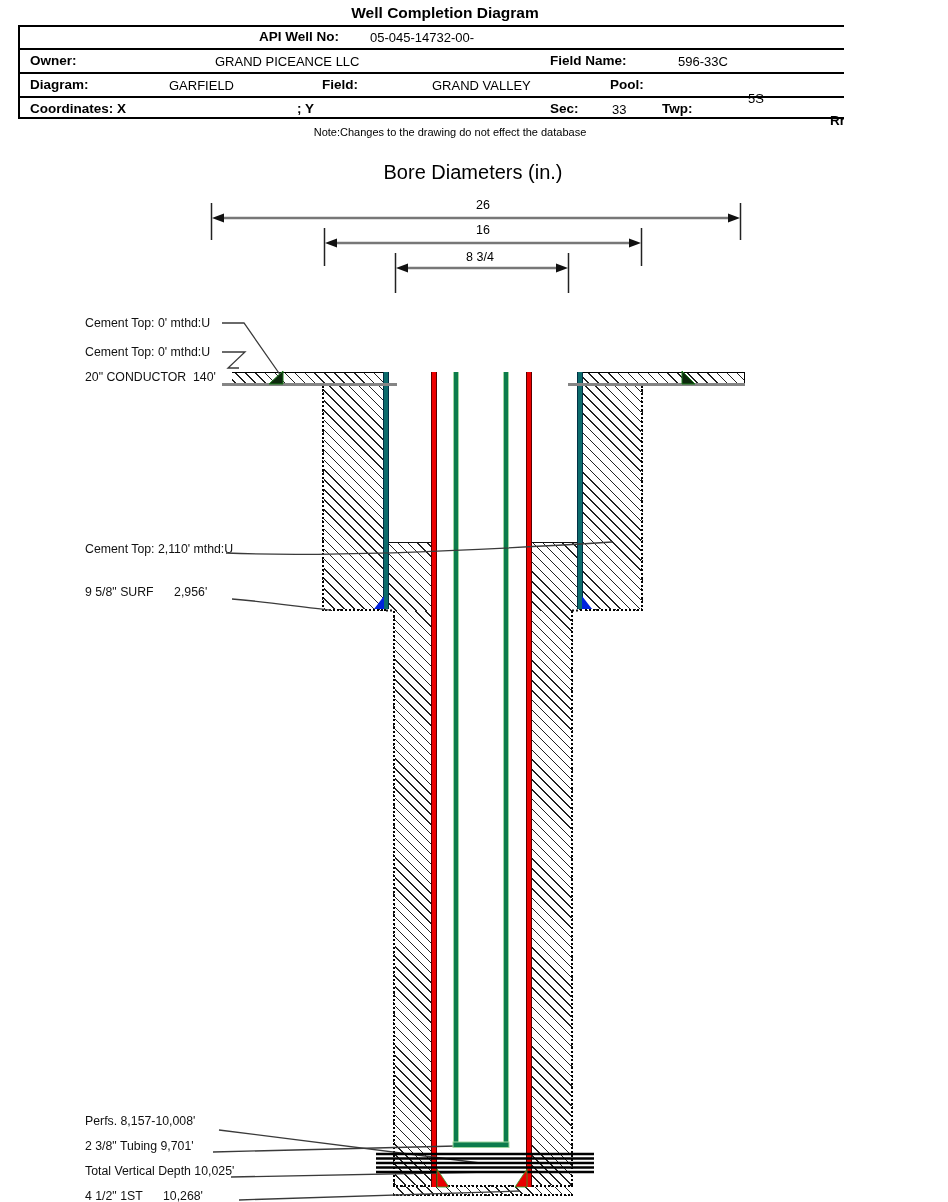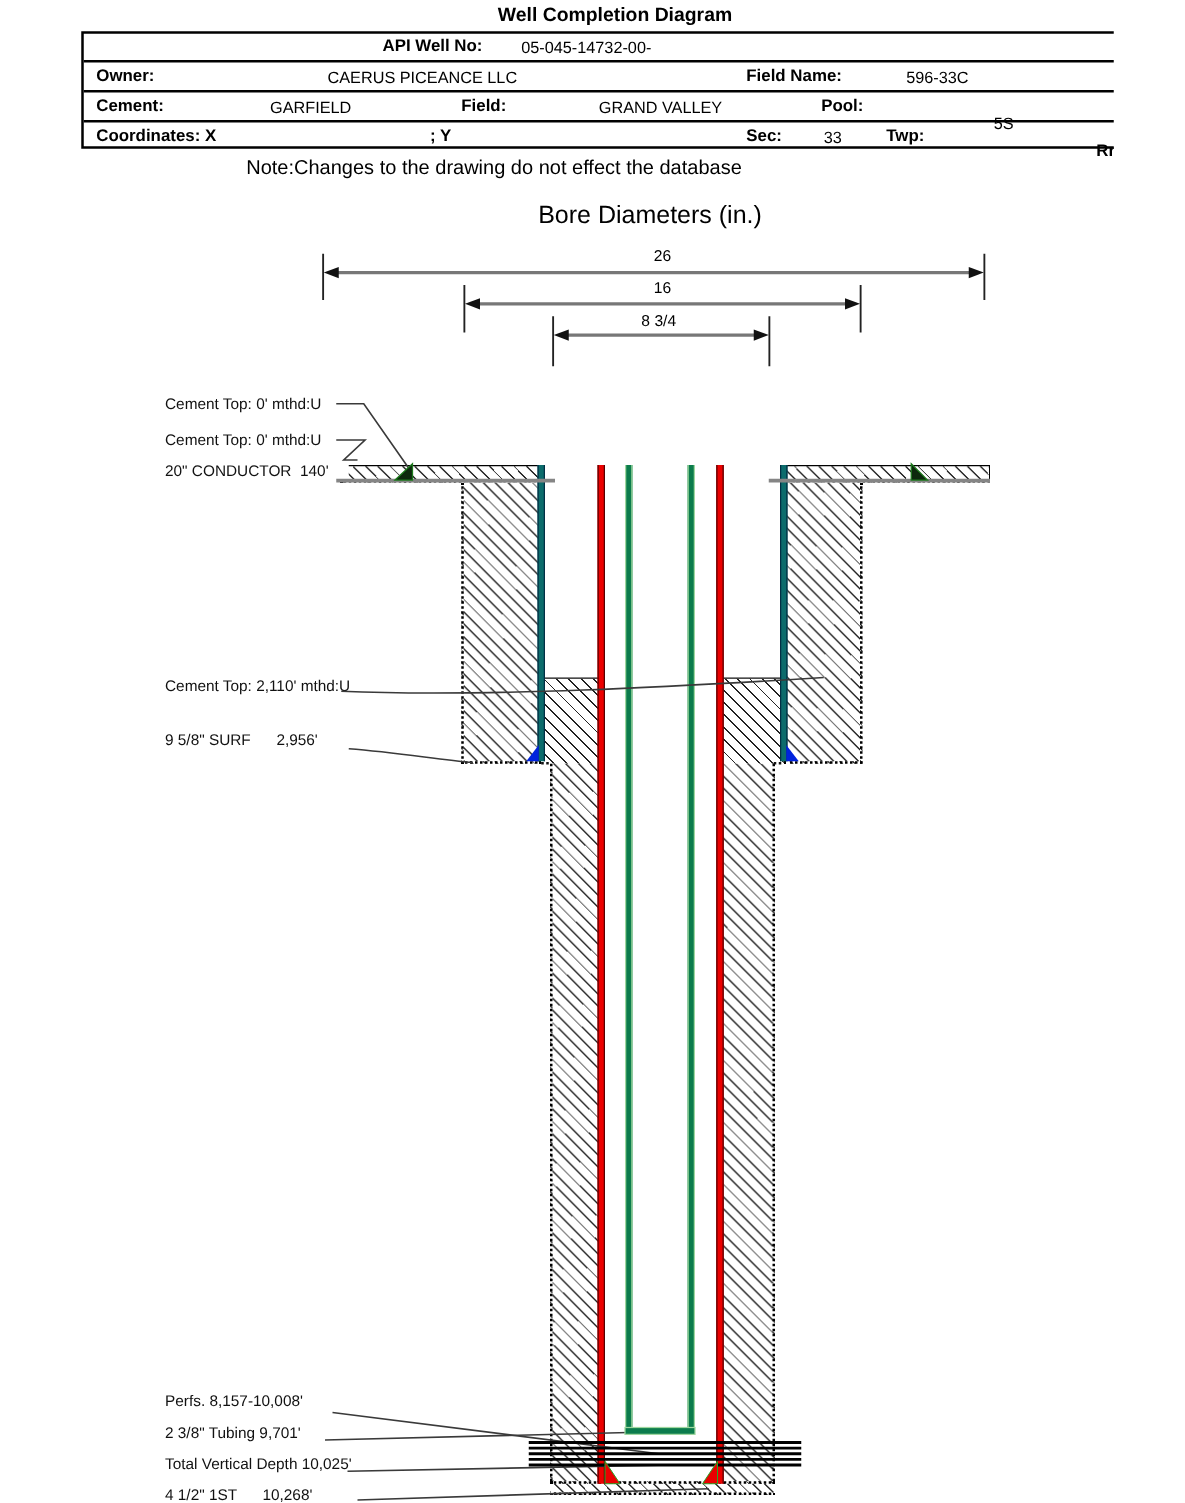--- a/index.html
+++ b/index.html
@@ -1,22 +1,22 @@
 <!DOCTYPE html>
 <html><head>
 <meta charset="utf-8">
 <style>
   html,body{margin:0;padding:0;background:#fff;}
   #canvas{position:relative;width:844px;height:1202px;background:#fff;overflow:hidden;
-          font-family:"Liberation Sans",sans-serif;color:#000;margin-left:47px;}
+          font-family:"Liberation Sans",sans-serif;color:#000;}
   .abs{position:absolute;}
   .txt{position:absolute;font-size:12.3px;color:#111;white-space:pre;z-index:1;line-height:14px;}
   
   #page-title{left:145px;top:4px;width:600px;text-align:center;font-size:15.5px;font-weight:bold;z-index:1;}
-  #note-line{left:150px;top:126px;width:600px;text-align:left;font-size:16px;z-index:1;}
+  #note-line{left:150px;top:126px;width:600px;text-align:center;font-size:11px;z-index:1;}
   #bore-heading{left:173px;top:161px;width:600px;text-align:center;font-size:20px;z-index:1;}
   
   #info-table{left:18px;top:25px;width:923px;height:94px;border:2px solid #000;box-sizing:border-box;z-index:1;}
   .row-sep{position:absolute;left:0;width:100%;height:0;border-top:2px solid #000;}
   .tcell{position:absolute;font-size:13px;white-space:pre;}
   .tlab{font-weight:bold;font-size:13.5px;}
   
   .hatch{position:absolute;background-color:#fff;z-index:2;box-sizing:border-box;
     background-image:repeating-linear-gradient(45deg,rgba(10,10,10,.9) 0px,rgba(10,10,10,.9) 1px,transparent 1px,transparent 7px);}
   #flange-left{left:225px;top:372px;width:161px;height:14px;border:1px solid #000;border-bottom:2px dotted #000;}
@@ -52,24 +52,24 @@
 
   <div id="page-title" class="abs">Well Completion Diagram</div>
 
   <div id="info-table" class="abs">
     <div class="row-sep" style="top:21px;"></div>
     <div class="row-sep" style="top:45px;"></div>
     <div class="row-sep" style="top:69px;"></div>
     <span class="tcell tlab" style="left:199px;top:2px;width:120px;text-align:right;">API Well No:</span>
     <span class="tcell" style="left:350px;top:3px;">05-045-14732-00-</span>
     <span class="tcell tlab" style="left:10px;top:26px;">Owner:</span>
-    <span class="tcell" style="left:195px;top:27px;">CAERUS PICEANCE LLC</span>
+    <span class="tcell" style="left:195px;top:27px;">GRAND PICEANCE LLC</span>
     <span class="tcell tlab" style="left:530px;top:26px;">Field Name:</span>
     <span class="tcell" style="left:658px;top:27px;">596-33C</span>
-    <span class="tcell tlab" style="left:10px;top:50px;">Cement:</span>
+    <span class="tcell tlab" style="left:10px;top:50px;">Diagram:</span>
     <span class="tcell" style="left:149px;top:51px;">GARFIELD</span>
     <span class="tcell tlab" style="left:302px;top:50px;">Field:</span>
     <span class="tcell" style="left:412px;top:51px;">GRAND VALLEY</span>
     <span class="tcell tlab" style="left:590px;top:50px;">Pool:</span>
     <span class="tcell" style="left:660px;top:51px;"></span>
     <span class="tcell tlab" style="left:10px;top:74px;">Coordinates: X</span>
     <span class="tcell tlab" style="left:277px;top:74px;">; Y</span>
     <span class="tcell tlab" style="left:530px;top:74px;">Sec:</span>
     <span class="tcell" style="left:592px;top:75px;">33</span>
     <span class="tcell tlab" style="left:642px;top:74px;">Twp:</span>

